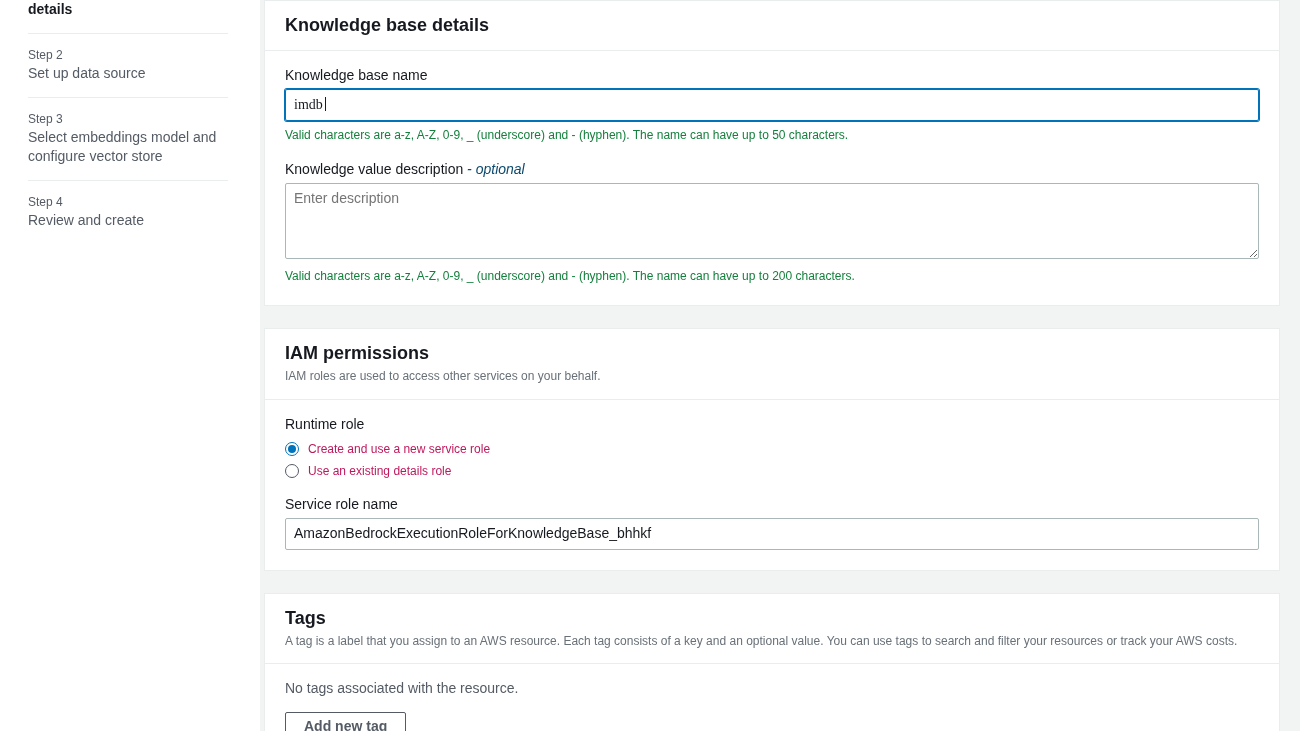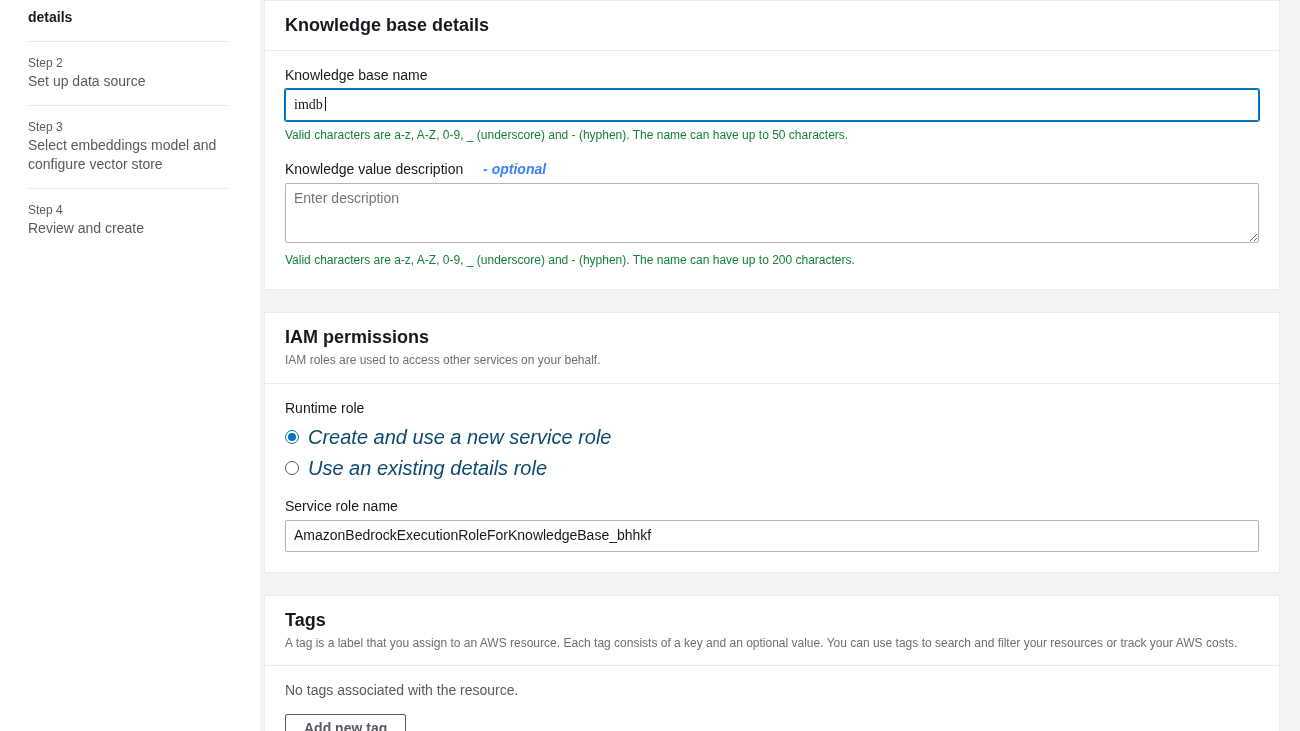--- a/index.html
+++ b/index.html
@@ -65,42 +65,41 @@
   .field { margin-bottom: 18px; }
   .field:last-child { margin-bottom: 0; }
   .field-label {
     display: block;
     font-size: 14px;
     color: #16191f;
     margin-bottom: 6px;
   }
   .field-label .optional {
     font-style: italic;
-    color: #3b82f6;
-    font-weight: bold;
-    margin-left: 16px;
+    color: #0c4a6e;
+    font-weight: normal;
   }
   .input, .textarea {
     width: 100%;
     border: 1px solid #aab7b8;
     border-radius: 2px;
     padding: 5px 8px;
     font-size: 14px;
     font-family: inherit;
     color: #16191f;
     line-height: 1.4;
   }
   .input.focused {
     border: 1px solid #0073bb;
     box-shadow: 0 0 0 1px #0073bb;
     outline: none;
   }
   .textarea {
     resize: both;
-    height: 60px;
+    height: 76px;
   }
   .hint {
     font-size: 12px;
     color: #15803d;
     margin-top: 6px;
     line-height: 1.4;
   }
   .radio-group { margin-top: 10px; }
   .radio-option {
     display: flex;
@@ -122,21 +121,21 @@
     border: 1px solid #0073bb;
   }
   .radio.selected::after {
     content: "";
     position: absolute;
     top: 2px; left: 2px;
     width: 8px; height: 8px;
     background: #0073bb;
     border-radius: 50%;
   }
-  .radio-label { font-size: 20px; color: #0c4a6e; font-style: italic; }
+  .radio-label { font-size: 12px; color: #be185d; }
   .static-text { font-size: 14px; color: #545b64; margin-bottom: 16px; }
   .btn {
     display: inline-block;
     border: 1px solid #545b64;
     background: #fff;
     color: #545b64;
     font-weight: 700;
     font-size: 14px;
     padding: 5px 18px;
     border-radius: 2px;
@@ -151,21 +150,21 @@
     vertical-align: middle;
     position: relative;
     top: -1px;
   }
 </style>
 </head>
 <body>
 
 <div class="layout">
   <aside class="sidebar">
-    <div class="step current" style="padding-top:8px;">
+    <div class="step current" style="padding-top:0;">
       <div class="step-title" style="font-weight:700;color:#16191f;">details</div>
     </div>
     <div class="step">
       <div class="step-num">Step 2</div>
       <div class="step-title">Set up data source</div>
     </div>
     <div class="step">
       <div class="step-num">Step 3</div>
       <div class="step-title">Select embeddings model and configure vector store</div>
     </div>

